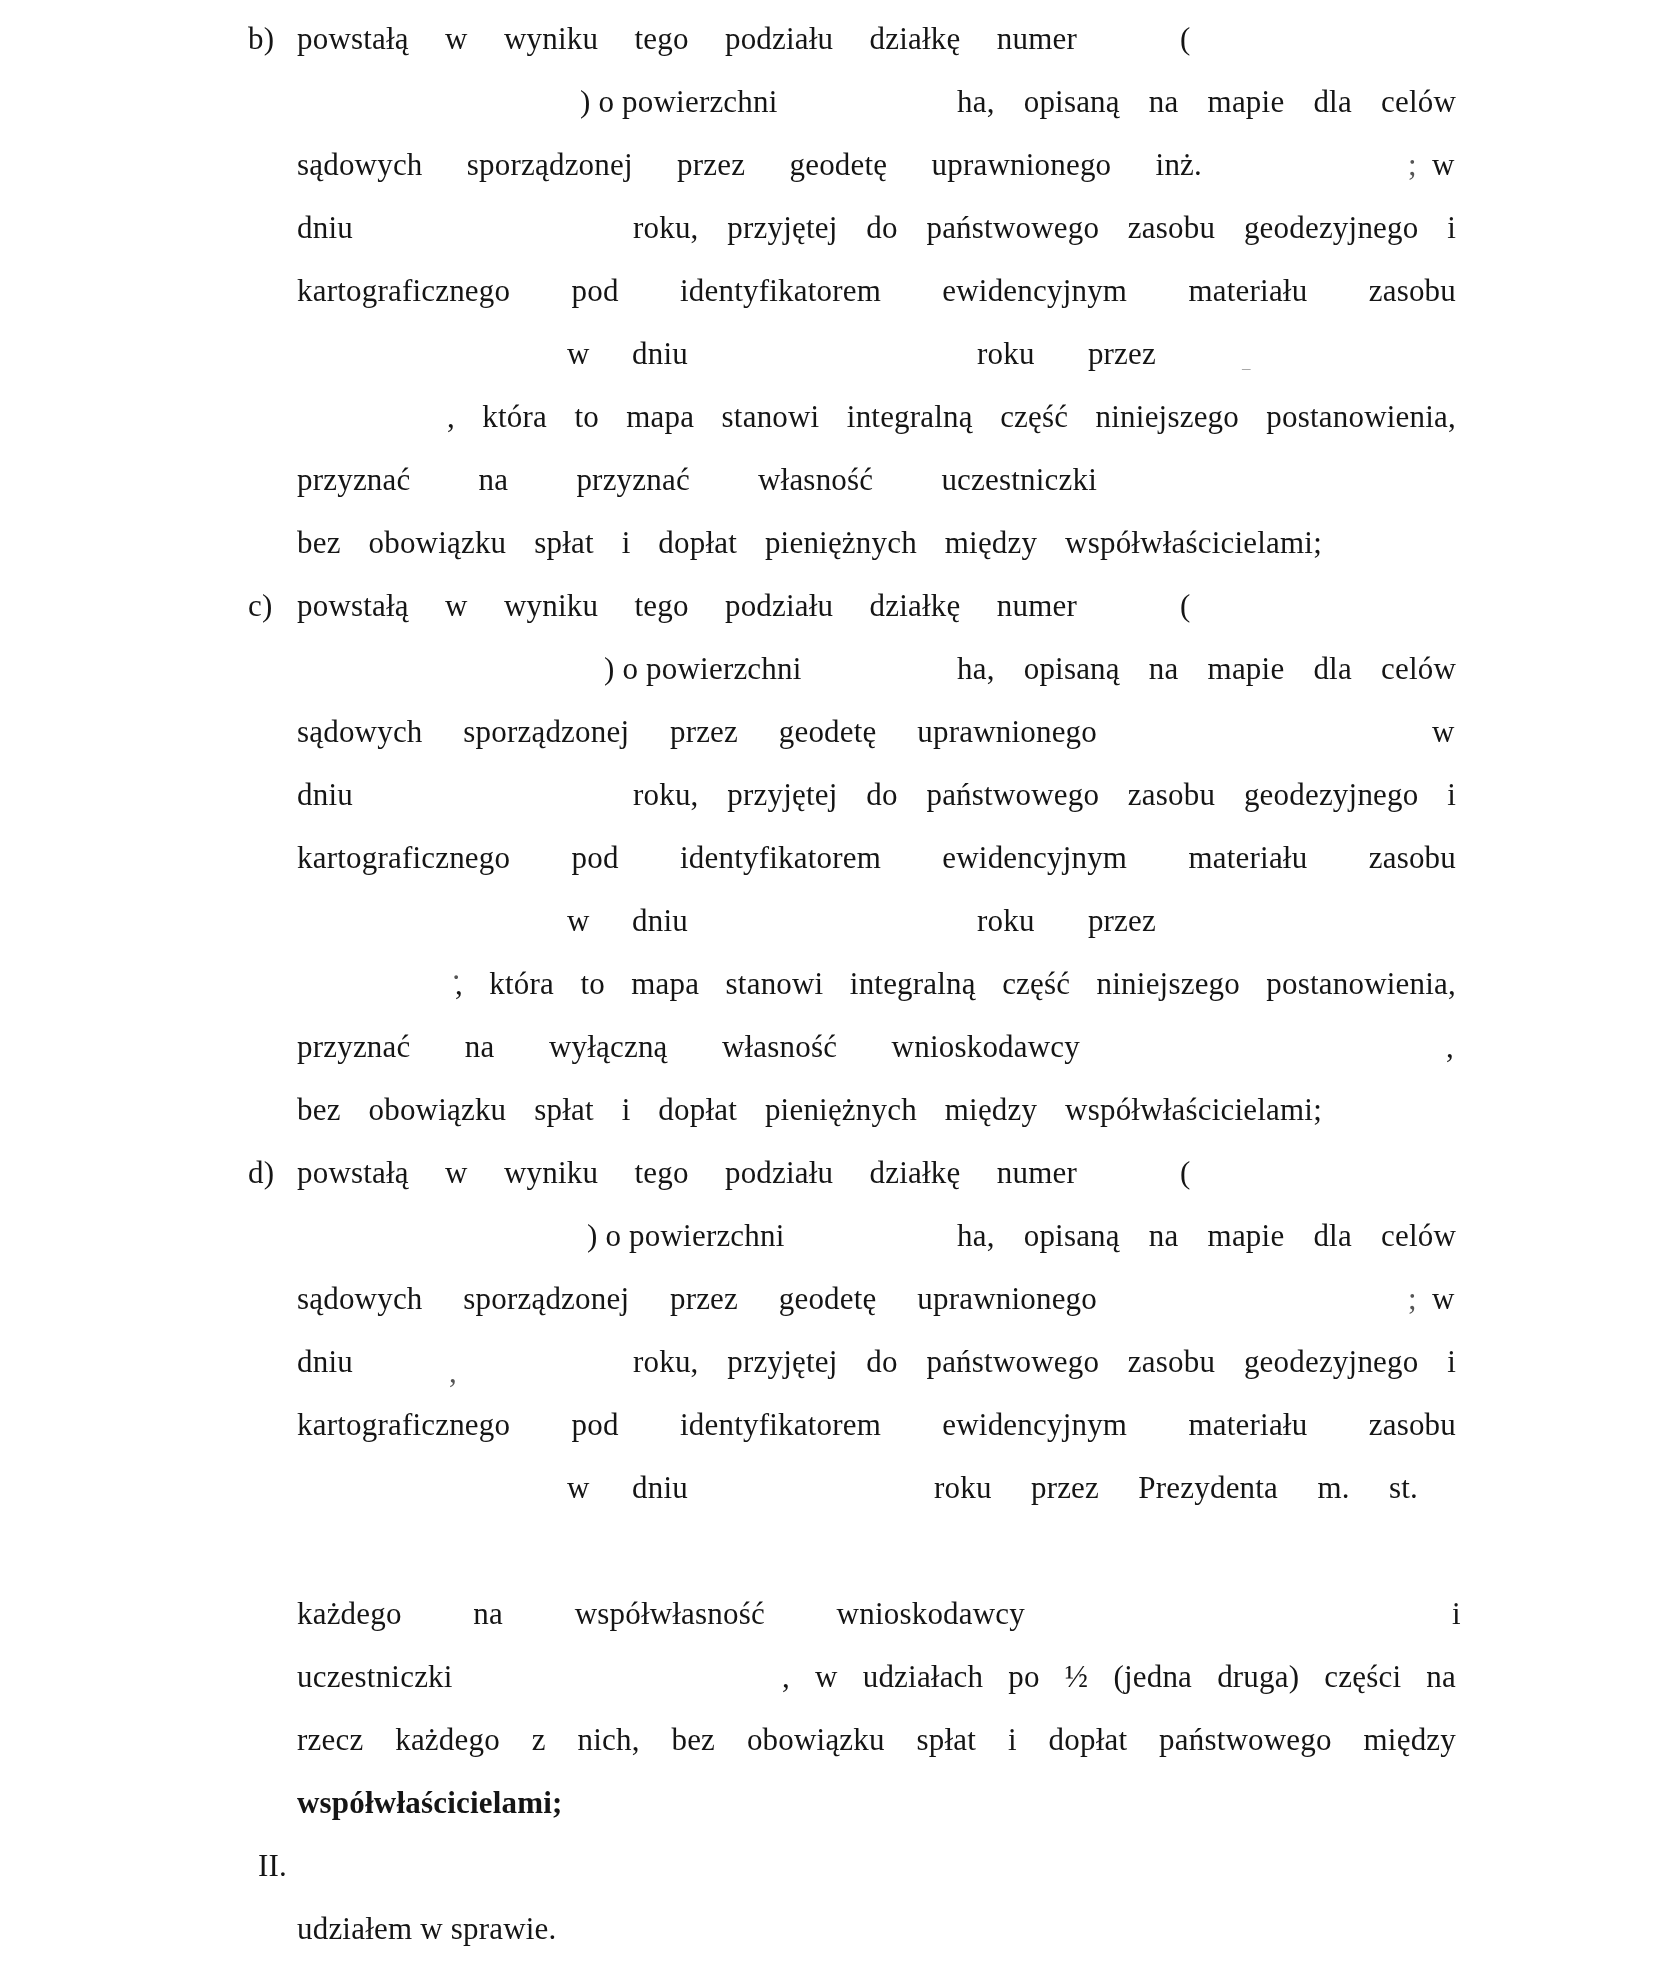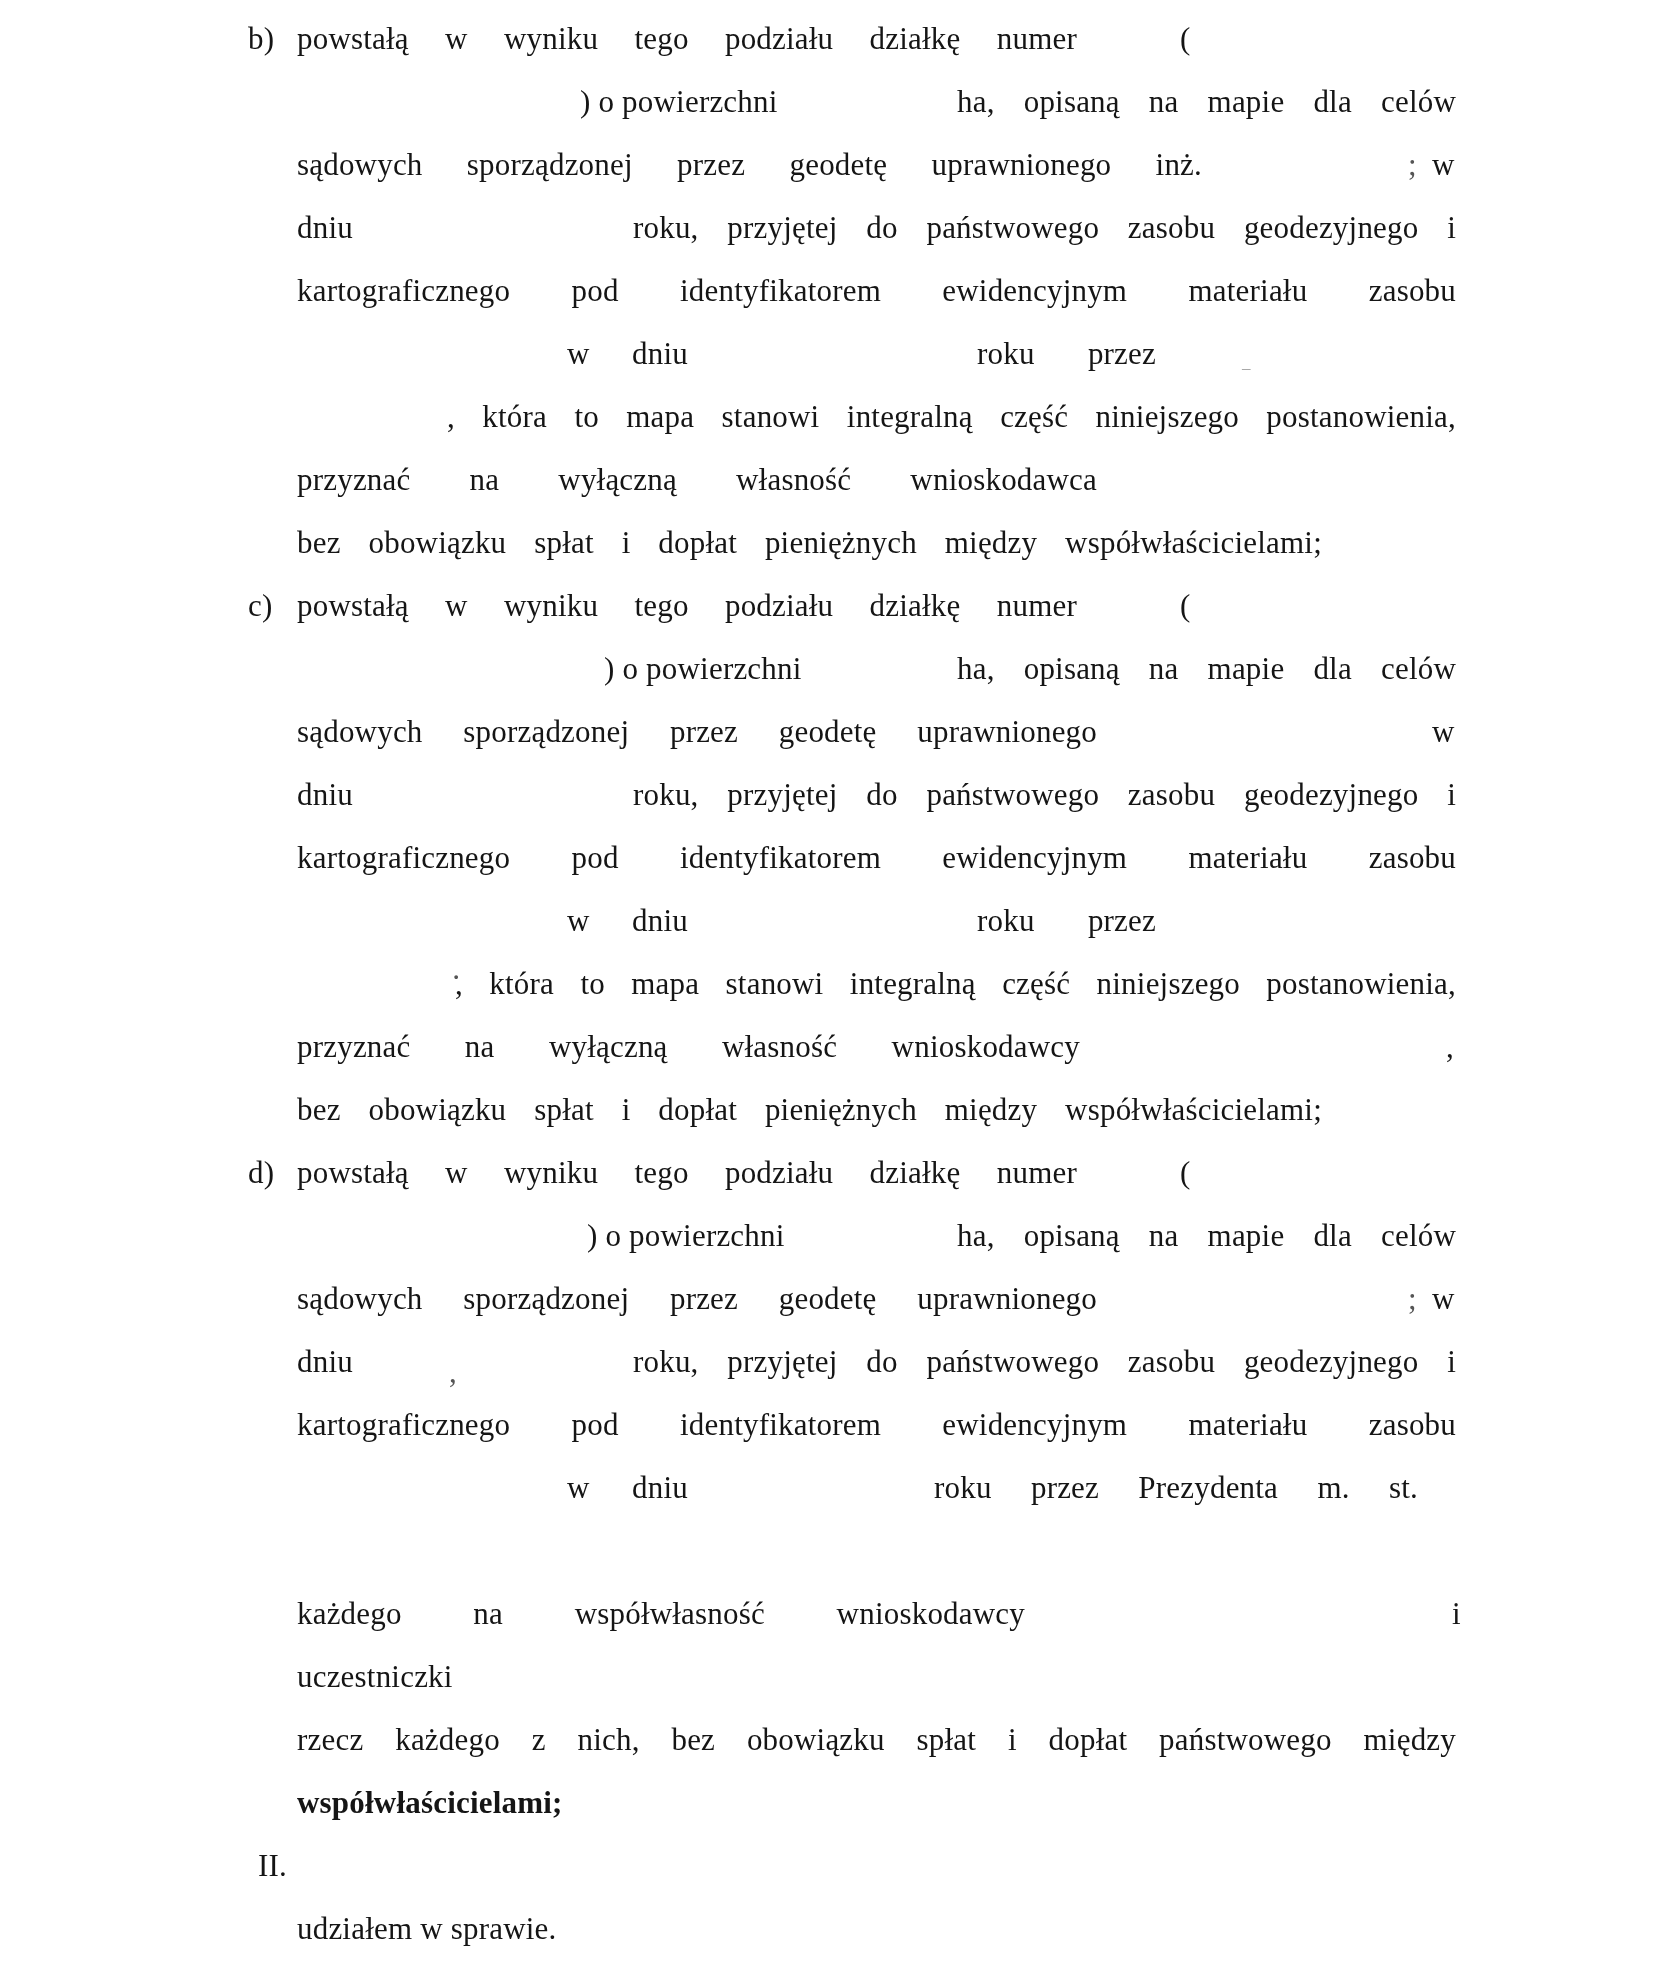--- a/index.html
+++ b/index.html
@@ -70,21 +70,21 @@
     </div>
     <div class="line" style="top: 322px;">
       <span class="seg justify" style="left: 567px; width: 121px;">w dniu</span>
       <span class="seg justify" style="left: 977px; width: 179px;">roku przez</span>
       <span class="seg faint tiny" style="left: 1242px; top: 14px;">–</span>
     </div>
     <div class="line" style="top: 385px;">
       <span class="seg justify" style="left: 447px; width: 1009px;">, która to mapa stanowi integralną część niniejszego postanowienia,</span>
     </div>
     <div class="line" style="top: 448px;">
-      <span class="seg justify" style="left: 297px; width: 800px;">przyznać na wyłączną własność wnioskodawca</span>
+      <span class="seg justify" style="left: 297px; width: 800px;">przyznać na przyznać własność uczestniczki</span>
     </div>
     <div class="line" style="top: 511px;">
       <span class="seg justify" style="left: 297px; width: 1025px;">bez obowiązku spłat i dopłat pieniężnych między współwłaścicielami;</span>
     </div>
     <div class="line" style="top: 574px;">
       <span class="seg" style="left: 248px;">c)</span>
       <span class="seg justify" style="left: 297px; width: 780px;">powstałą w wyniku tego podziału działkę numer</span>
       <span class="seg" style="left: 1180px;">(</span>
     </div>
     <div class="line" style="top: 637px;">
@@ -142,20 +142,21 @@
     <div class="line" style="top: 1456px;">
       <span class="seg justify" style="left: 567px; width: 121px;">w dniu</span>
       <span class="seg justify" style="left: 934px; width: 484px;">roku przez Prezydenta m. st.</span>
     </div>
     <div class="line" style="top: 1582px;">
       <span class="seg justify" style="left: 297px; width: 728px;">każdego na współwłasność wnioskodawcy</span>
       <span class="seg" style="left: 1452px;">i</span>
     </div>
     <div class="line" style="top: 1645px;">
       <span class="seg" style="left: 297px;">uczestniczki</span>
+      <span class="seg justify" style="left: 782px; width: 674px;">, w udziałach po ½ (jedna druga) części na</span>
     </div>
     <div class="line" style="top: 1708px;">
       <span class="seg justify" style="left: 297px; width: 1159px;">rzecz każdego z nich, bez obowiązku spłat i dopłat państwowego między</span>
     </div>
     <div class="line" style="top: 1771px;">
       <span class="seg" style="left: 297px; font-weight: bold;">współwłaścicielami;</span>
     </div>
     <div class="line" style="top: 1834px;">
       <span class="seg" style="left: 214px; margin-left: 44px;">II.</span>
     </div>

